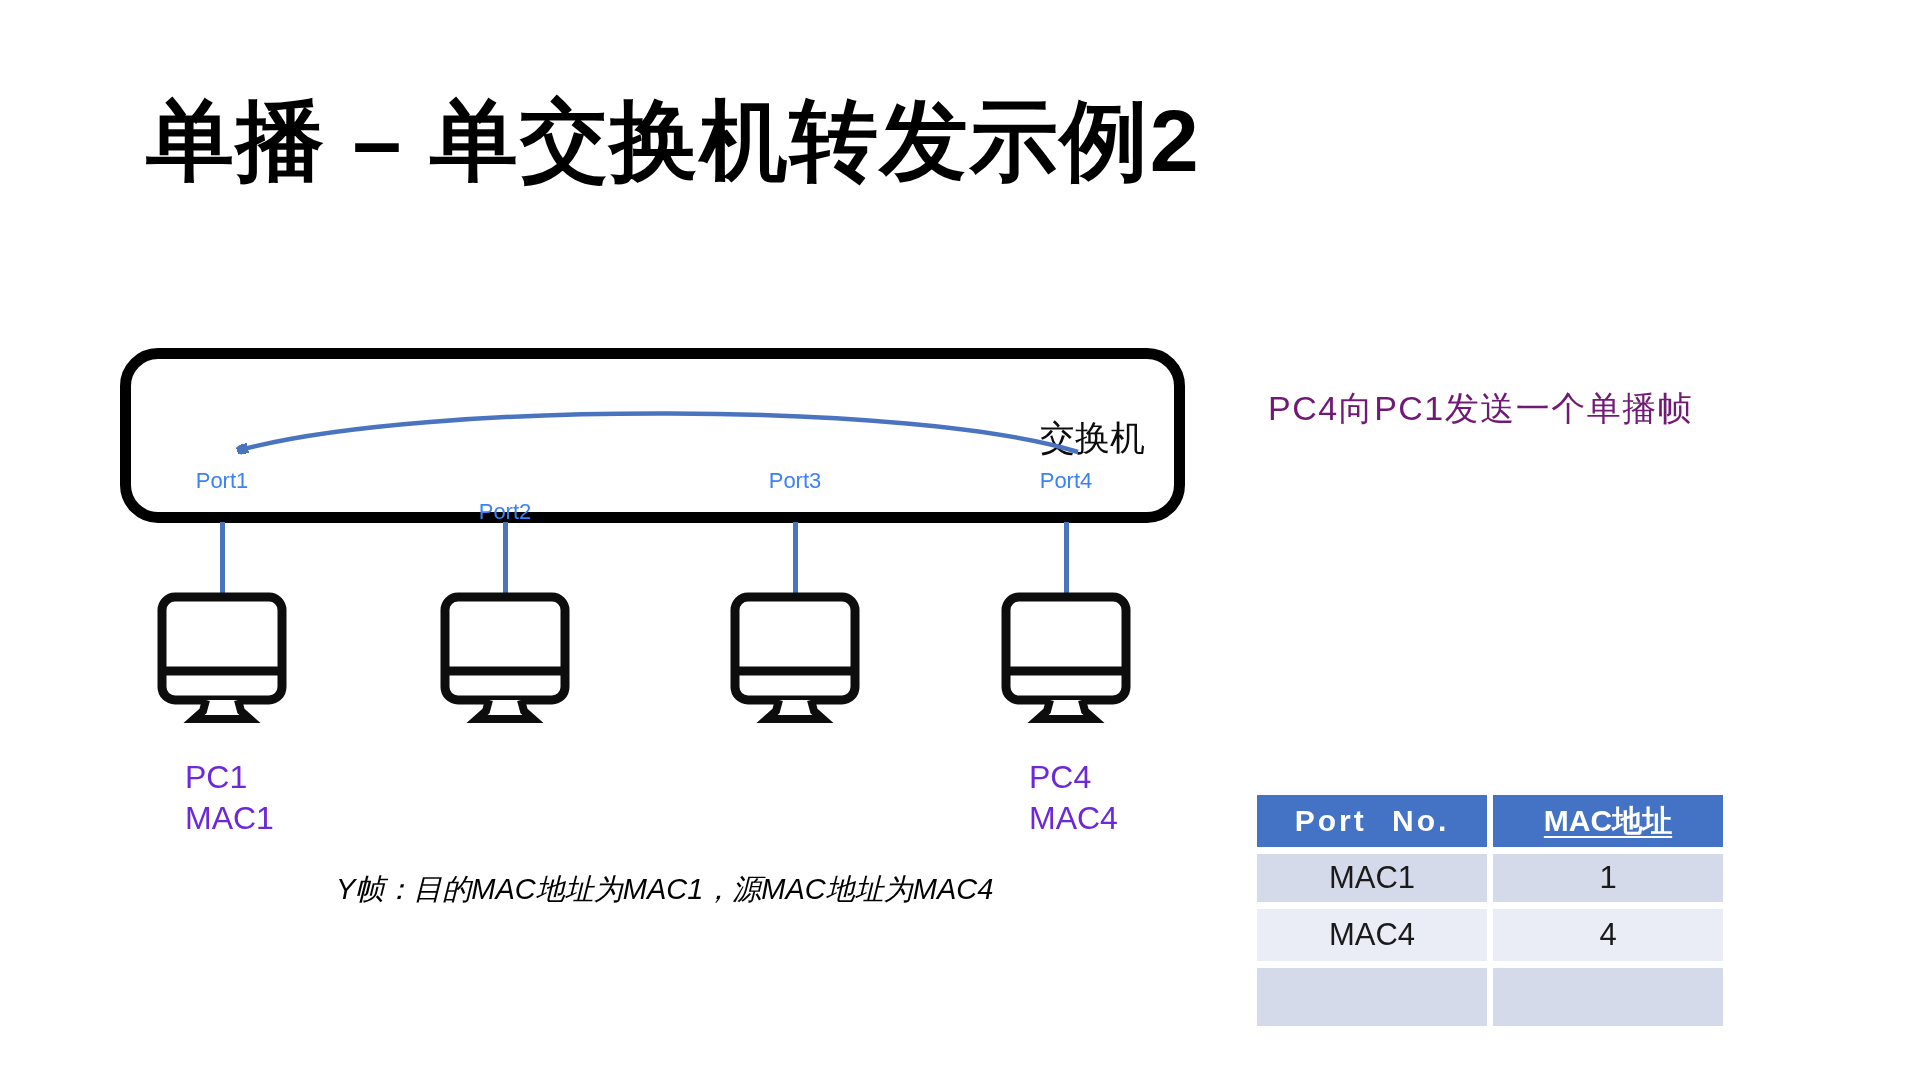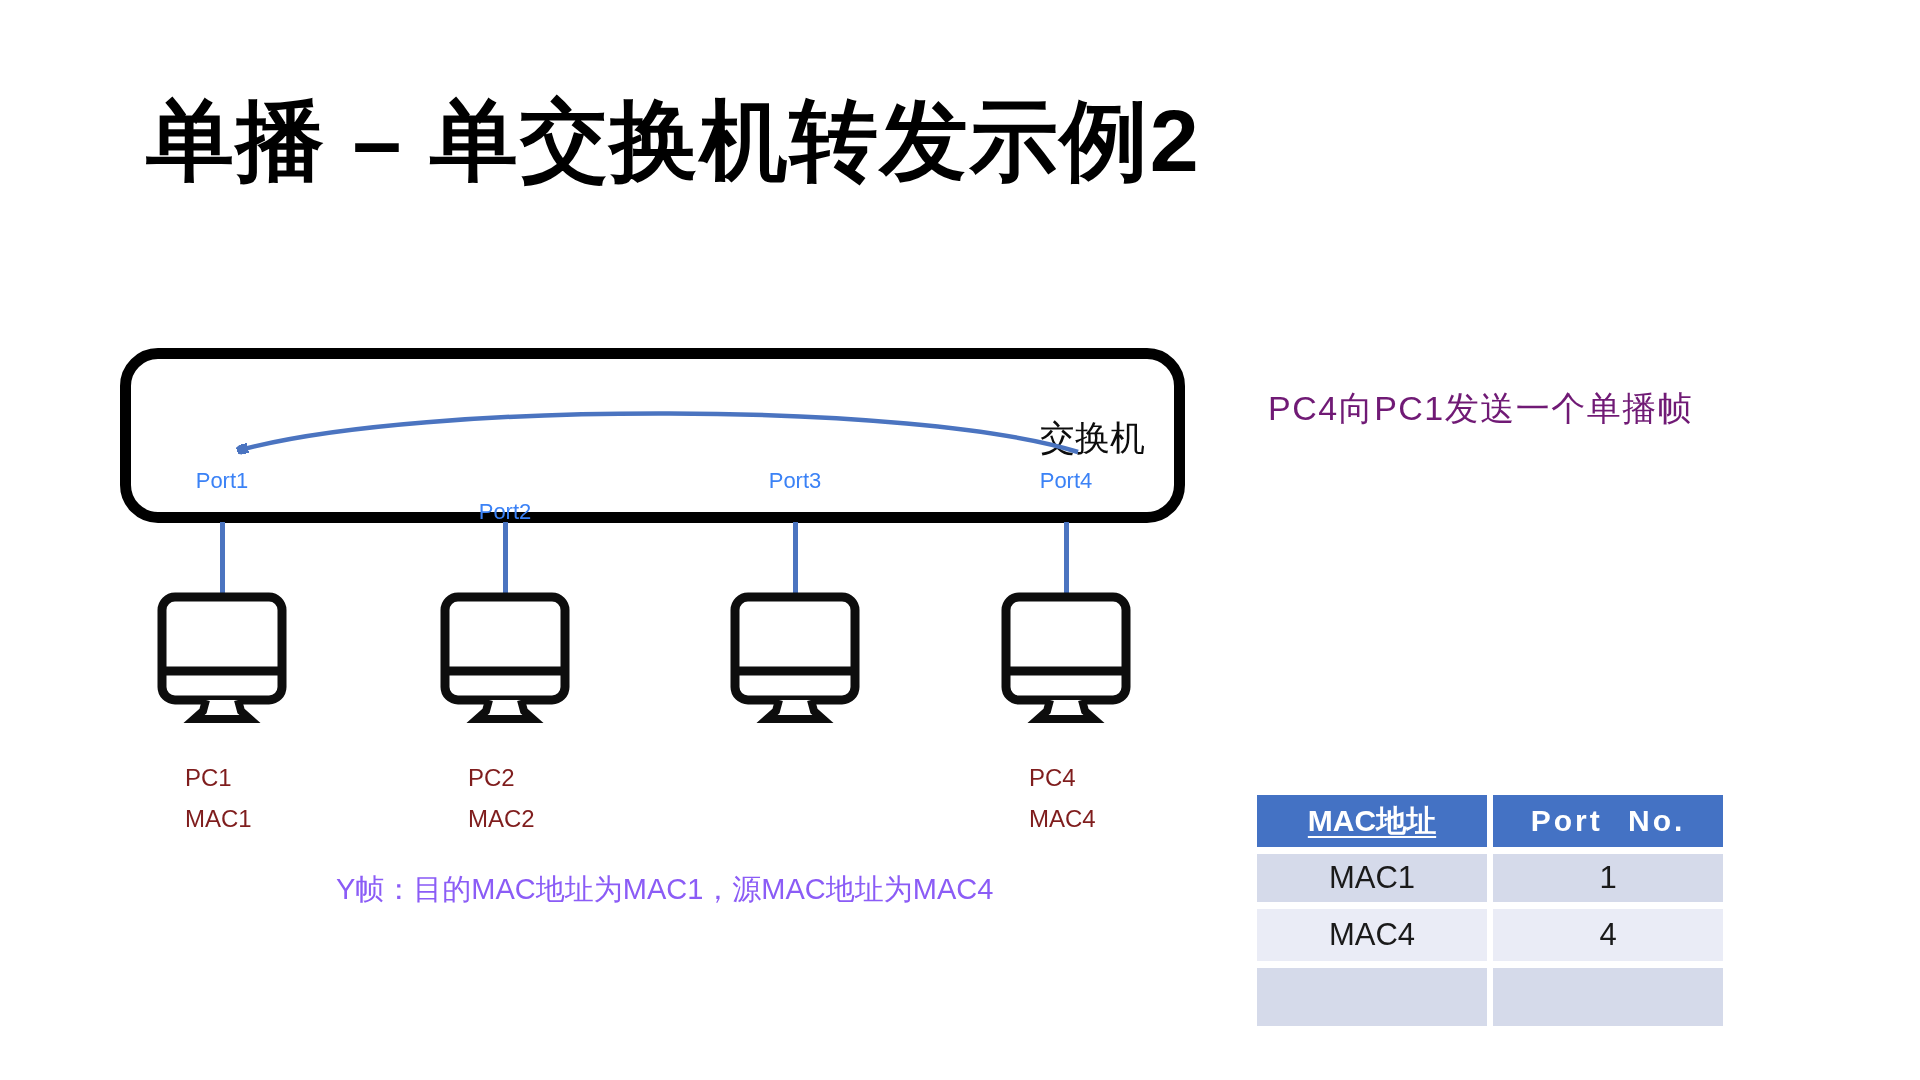--- a/index.html
+++ b/index.html
@@ -30,27 +30,27 @@
   .port-label{top:468px;width:160px;margin-left:-80px;text-align:center;font-size:22px;color:#3b82f6;}
 
   
   .connector{top:522px;width:5px;height:76px;background:var(--line-blue);}
 
   
   #arrow-layer{left:0;top:0;width:1920px;height:1080px;pointer-events:none;}
 
   
   .pc{top:592px;width:130px;}
-  .pc .labels{margin:26px 0 12px 28px;font-size:24px;line-height:41px;color:#7f1d1d;}
+  .pc .labels{margin:26px 0 12px 28px;font-size:32px;line-height:41px;color:#6d28d9;}
 
   
   #annotation{left:1268px;top:386px;font-size:34px;letter-spacing:1.5px;color:#701a75;white-space:nowrap;}
 
   
-  #frame-note{left:336px;top:870px;font-size:29px;color:#8b5cf6;white-space:nowrap;}
+  #frame-note{left:336px;top:870px;font-size:29px;color:#000000;white-space:nowrap;font-style:italic;}
 
   
   #mac-table{
     left:1257px;top:795px;width:466px;
     display:grid;grid-template-columns:1fr 1fr;grid-template-rows:52px 48px 52px 58px;
     column-gap:6px;row-gap:7px;
   }
   #mac-table .cell{display:flex;align-items:center;justify-content:center;}
   #mac-table .th{background:var(--accent-blue);color:#fff;font-size:30px;font-weight:600;}
   #mac-table .th .u{text-decoration:underline;text-underline-offset:5px;text-decoration-thickness:2px;}
@@ -97,24 +97,20 @@
     <div>MAC1</div>
   </div>
 </div>
 
 <div class="abs pc" style="left:440px;">
   <svg width="130" height="135" viewBox="0 0 130 135">
     <rect x="5" y="5" width="120" height="103" rx="13" fill="#fff" stroke="#0d0d0d" stroke-width="9"></rect>
     <line x1="7" y1="79" x2="123" y2="79" stroke="#0d0d0d" stroke-width="9"></line>
     <path d="M49 108 L46 119 L37 127 L93 127 L84 119 L81 108" fill="#fff" stroke="#0d0d0d" stroke-width="8"></path>
   </svg>
-  <div class="labels">
-    <div>PC2</div>
-    <div>MAC2</div>
-  </div>
 </div>
 
 <div class="abs pc" style="left:730px;">
   <svg width="130" height="135" viewBox="0 0 130 135">
     <rect x="5" y="5" width="120" height="103" rx="13" fill="#fff" stroke="#0d0d0d" stroke-width="9"></rect>
     <line x1="7" y1="79" x2="123" y2="79" stroke="#0d0d0d" stroke-width="9"></line>
     <path d="M49 108 L46 119 L37 127 L93 127 L84 119 L81 108" fill="#fff" stroke="#0d0d0d" stroke-width="8"></path>
   </svg>
 </div>
 
@@ -129,24 +125,24 @@
     <div>MAC4</div>
   </div>
 </div>
 
 <div class="abs" id="annotation">PC4向PC1发送一个单播帧</div>
 
 <div class="abs" id="frame-note">Y帧：目的MAC地址为MAC1，源MAC地址为MAC4</div>
 
 <div class="abs" id="mac-table">
   <div class="cell th">
-      <span class="u">MAC地址</span>
+      <span class="spread">Port No.</span>
     </div>
   <div class="cell th">
-      <span class="spread">Port No.</span>
+      <span class="u">MAC地址</span>
     </div>
 
   <div class="cell td row-dark">MAC1</div>
   <div class="cell td row-dark">1</div>
 
   <div class="cell td row-light">MAC4</div>
   <div class="cell td row-light">4</div>
 
   <div class="cell td row-dark"></div>
   <div class="cell td row-dark"></div>

